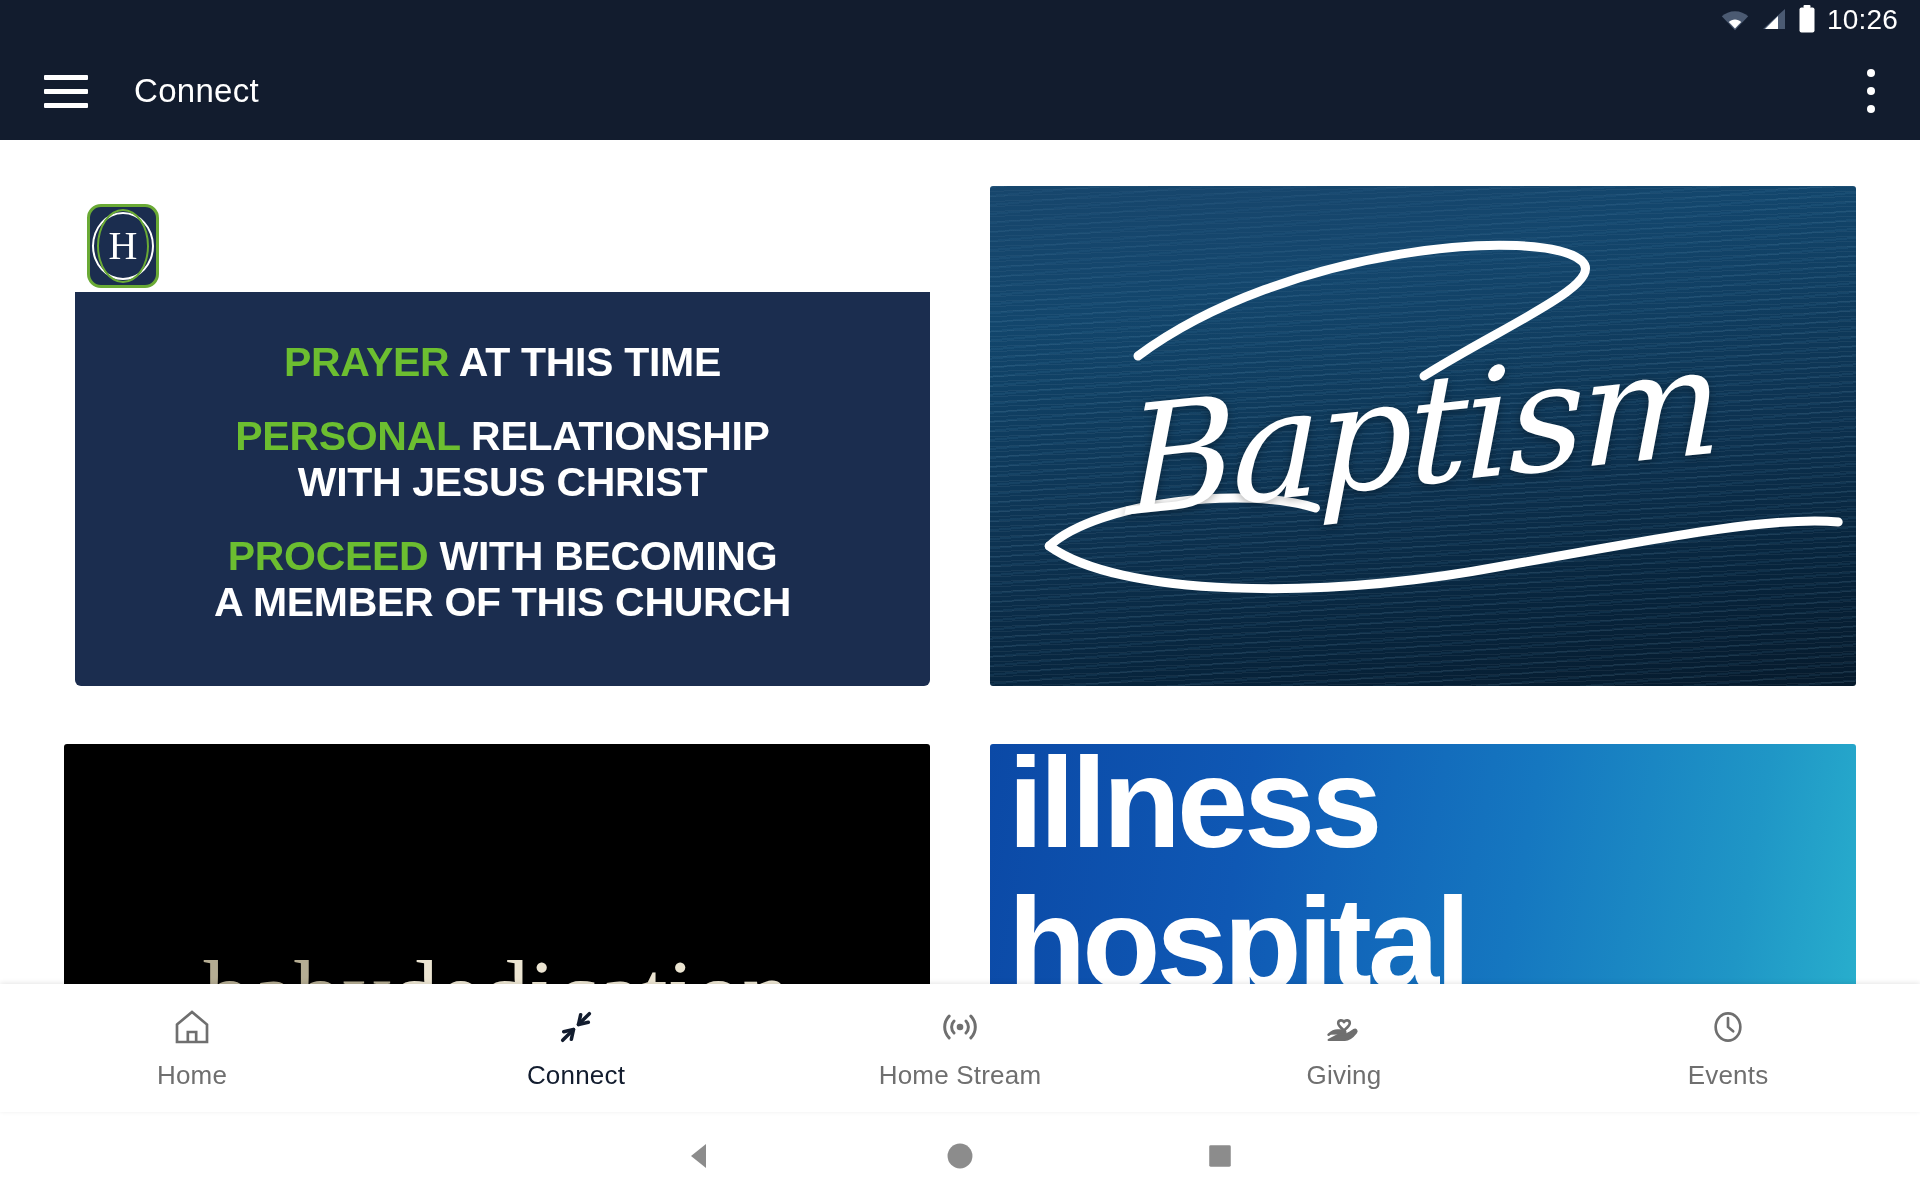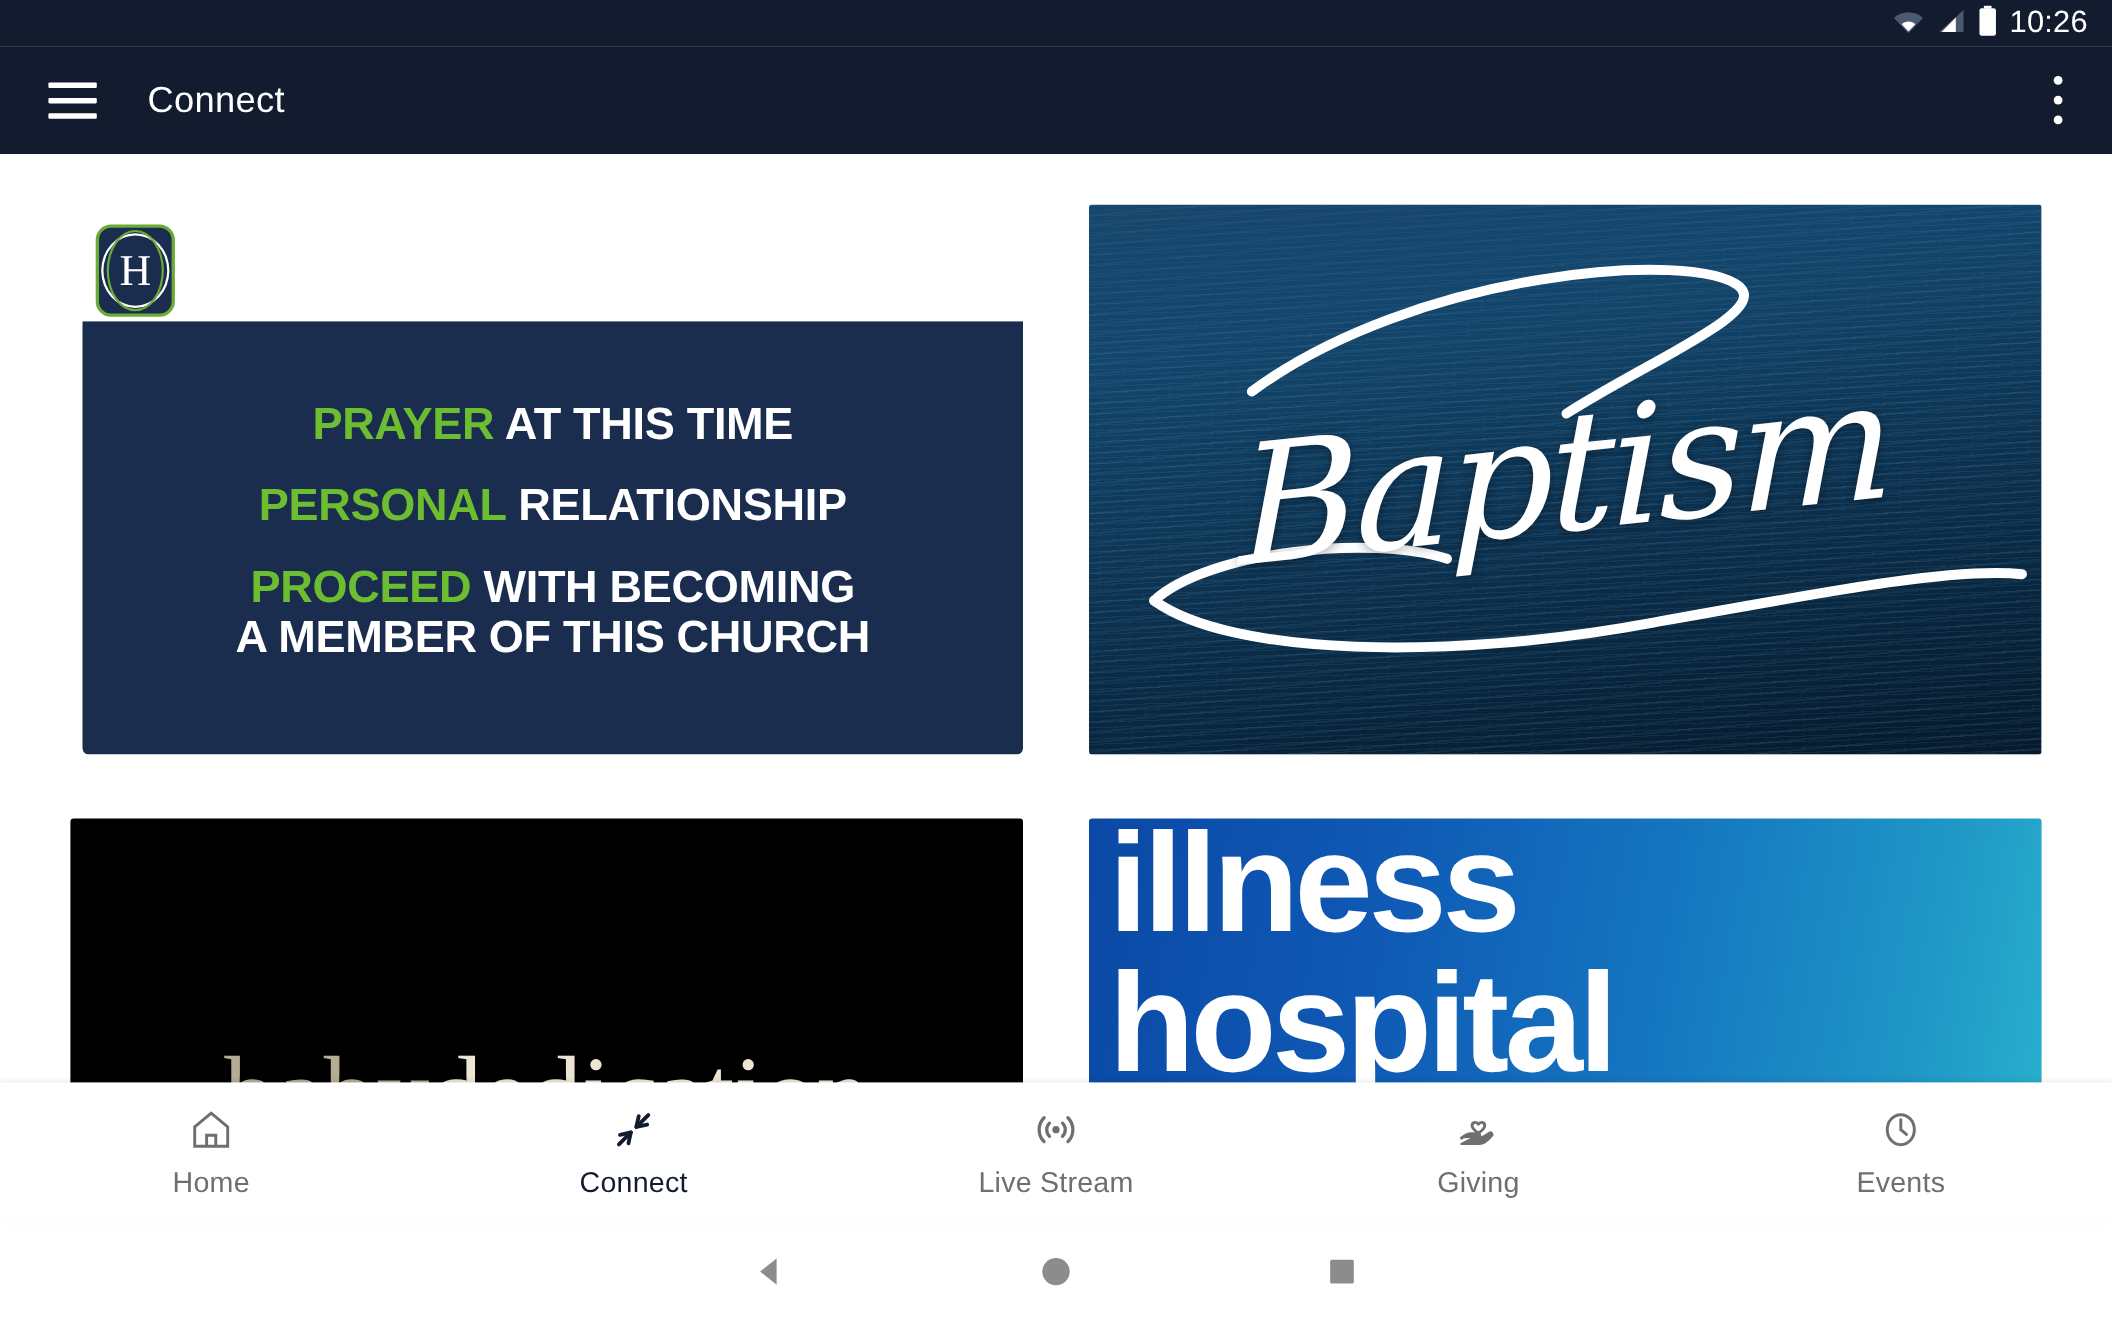--- a/index.html
+++ b/index.html
@@ -136,21 +136,21 @@
   .illness{
     background:linear-gradient(100deg,#0b49a6 0%,#0f58b4 28%,#1577c0 58%,#1f96c6 82%,#2bb6cf 100%);
     overflow:hidden;
   }
   .illness-word{
     position:absolute; left:18px; top:0;
     font-size:128px; font-weight:700; color:#ffffff; line-height:.92;
     letter-spacing:-4px;
   }
   .illness-word2{
-    position:absolute; left:18px; top:128px;
+    position:absolute; left:18px; top:140px;
     font-size:128px; font-weight:700; color:#ffffff; line-height:.92;
     letter-spacing:-4px;
   }
 
   
   .bottomnav{
     position:absolute; left:0; bottom:88px; width:1920px; height:128px;
     background:#ffffff; display:flex; align-items:center;
     box-shadow:0 -1px 5px rgba(0,0,0,.10);
     z-index:5;
@@ -223,20 +223,21 @@
               <span class="ring2"></span>
               <span class="h">H</span>
             </div>
           </div>
           <div class="respond-body">
             <div class="rline">
               <span class="g">PRAYER</span><span> AT THIS TIME</span>
             </div>
             <div class="rline">
               <span class="g">PERSONAL</span><span> RELATIONSHIP</span><br>
+              <span>WITH JESUS CHRIST</span>
             </div>
             <div class="rline">
               <span class="g">PROCEED</span><span> WITH BECOMING</span><br>
               <span>A MEMBER OF THIS CHURCH</span>
             </div>
           </div>
         </div>
 
         <div class="card baptism">
           <svg class="baptism-swash" viewBox="0 0 878 500" preserveAspectRatio="none">
@@ -294,21 +295,21 @@
     <div class="navitem">
       <div class="navicon">
         <svg width="42" height="42" viewBox="0 0 24 24" fill="none" stroke="#6f6f6f" stroke-width="1.7" stroke-linecap="round">
           <circle cx="12" cy="12" r="1.9" fill="#6f6f6f" stroke="none"></circle>
           <path d="M8.6 8.6a4.8 4.8 0 0 0 0 6.8"></path>
           <path d="M15.4 8.6a4.8 4.8 0 0 1 0 6.8"></path>
           <path d="M5.8 5.8a8.8 8.8 0 0 0 0 12.4"></path>
           <path d="M18.2 5.8a8.8 8.8 0 0 1 0 12.4"></path>
         </svg>
       </div>
-      <div class="navlabel">Live Stream</div>
+      <div class="navlabel">Home Stream</div>
     </div>
 
     <div class="navitem">
       <div class="navicon">
         <svg width="42" height="42" viewBox="0 0 24 24" fill="none">
           <path d="M12 9.2c-.9-1.5-3.3-1.3-3.3.7 0 1.5 2 2.9 3.3 4 1.3-1.1 3.3-2.5 3.3-4 0-2-2.4-2.2-3.3-.7z" fill="none" stroke="#6f6f6f" stroke-width="1.5" stroke-linejoin="round"></path>
           <path d="M3.2 16.4c1.6-1.4 3.3-2.3 5-2.3h3.3c.8 0 1.2.5 1.2 1.1s-.5 1.1-1.2 1.1H9.2" fill="#6f6f6f" stroke="#6f6f6f" stroke-width="1.5" stroke-linejoin="round" stroke-linecap="round"></path>
           <path d="M9.2 16.3h3.4c1.5 0 3.5-1.6 5-2.6 1.1-.7 2.1.5 1.3 1.5-1.5 1.9-4.2 4.2-6.4 4.2H3.2z" fill="#6f6f6f" stroke="#6f6f6f" stroke-width="1.2" stroke-linejoin="round"></path>
         </svg>
       </div>

